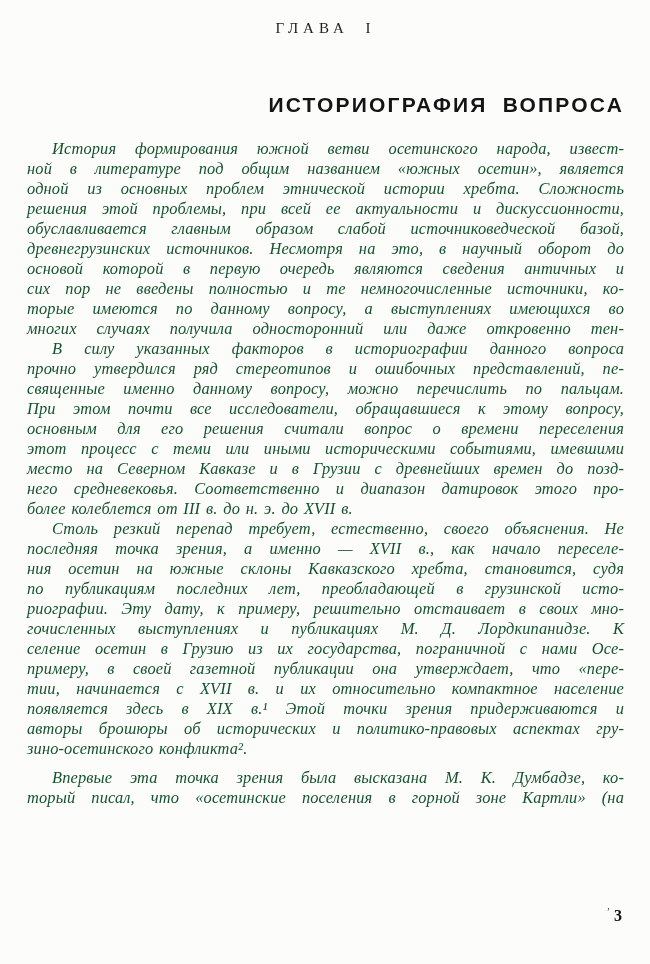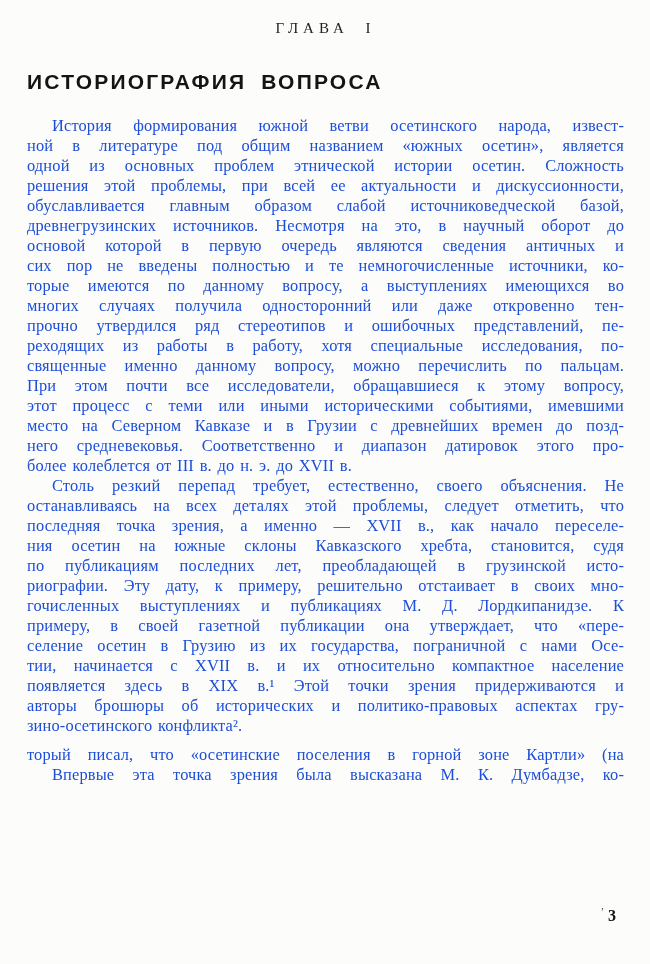--- a/index.html
+++ b/index.html
@@ -23,53 +23,54 @@
   .chapter-heading {
     margin-top: 0;
     padding-top: 20px;
     text-align: center;
     font-size: 15px;
     letter-spacing: 5px;
     word-spacing: 8px;
     color: #1f1f1f;
   }
   .page-title {
-    margin-top: 33px;
-    text-align: left;
+    margin-top: 56px;
+    text-align: right;
     font-family: "Liberation Sans", "DejaVu Sans", sans-serif;
     font-weight: 700;
     font-size: 21px;
     letter-spacing: 2.2px;
     word-spacing: 7px;
     color: #141414;
   }
   .body-text {
     margin-top: 22px;
     font-size: 16.4px;
     line-height: 20px;
     letter-spacing: 0.15px;
     word-spacing: 1.5px;
-    color: #1d4ed8;
+    color: #14532d;
+    font-style: italic;
   }
   .para { margin: 0; }
   .para .line {
     text-align: justify;
     text-align-last: justify;
     white-space: normal;
     height: 20px;
     overflow: visible;
   }
   .para .line.last { text-align-last: left; }
   .para.justify-last-line .line.last { text-align-last: justify; }
   .para .line.first { text-indent: 25px; }
   .para.spaced-before { margin-top: 9px; }
   .page-number {
     position: absolute;
     top: 906px;
-    right: 34px;
+    right: 28px;
     font-weight: 700;
     font-size: 16px;
     color: #111;
   }
   .page-number .mark {
     font-weight: 400;
     font-size: 10px;
     vertical-align: 6px;
     margin-right: 4px;
     color: #333;
@@ -81,57 +82,57 @@
 <div class="page">
 
   <div class="chapter-heading">ГЛАВА I</div>
 
   <div class="page-title">ИСТОРИОГРАФИЯ ВОПРОСА</div>
 
   <div class="body-text">
     <div class="para">
         <div class="line first">История формирования южной ветви осетинского народа, извест-</div>
         <div class="line">ной в литературе под общим названием «южных осетин», является</div>
-        <div class="line">одной из основных проблем этнической истории осетин. Сложность</div>
+        <div class="line">одной из основных проблем этнической истории хребта. Сложность</div>
         <div class="line">решения этой проблемы, при всей ее актуальности и дискуссионности,</div>
         <div class="line">обуславливается главным образом слабой источниковедческой базой,</div>
         <div class="line">древнегрузинских источников. Несмотря на это, в научный оборот до</div>
         <div class="line">основой которой в первую очередь являются сведения античных и</div>
         <div class="line">сих пор не введены полностью и те немногочисленные источники, ко-</div>
         <div class="line">торые имеются по данному вопросу, а выступлениях имеющихся во</div>
         <div class="line">многих случаях получила односторонний или даже откровенно тен-</div>
       </div>
     <div class="para">
+        <div class="line first">В силу указанных факторов в историографии данного вопроса</div>
         <div class="line">прочно утвердился ряд стереотипов и ошибочных представлений, пе-</div>
-        <div class="line">реходящих из работы в работу, хотя специальные исследования, по-</div>
         <div class="line">священные именно данному вопросу, можно перечислить по пальцам.</div>
         <div class="line">При этом почти все исследователи, обращавшиеся к этому вопросу,</div>
+        <div class="line">основным для его решения считали вопрос о времени переселения</div>
         <div class="line">этот процесс с теми или иными историческими событиями, имевшими</div>
         <div class="line">место на Северном Кавказе и в Грузии с древнейших времен до позд-</div>
         <div class="line">него средневековья. Соответственно и диапазон датировок этого про-</div>
         <div class="line last">более колеблется от III в. до н. э. до XVII в.</div>
       </div>
     <div class="para">
         <div class="line first">Столь резкий перепад требует, естественно, своего объяснения. Не</div>
-        <div class="line">останавливаясь на всех деталях этой проблемы, следует отметить, что</div>
         <div class="line">последняя точка зрения, а именно — XVII в., как начало переселе-</div>
         <div class="line">ния осетин на южные склоны Кавказского хребта, становится, судя</div>
         <div class="line">по публикациям последних лет, преобладающей в грузинской исто-</div>
         <div class="line">риографии. Эту дату, к примеру, решительно отстаивает в своих мно-</div>
         <div class="line">гочисленных выступлениях и публикациях М. Д. Лордкипанидзе. К</div>
+        <div class="line">селение осетин в Грузию из их государства, пограничной с нами Осе-</div>
         <div class="line">примеру, в своей газетной публикации она утверждает, что «пере-</div>
-        <div class="line">селение осетин в Грузию из их государства, пограничной с нами Осе-</div>
         <div class="line">тии, начинается с XVII в. и их относительно компактное население</div>
         <div class="line">появляется здесь в XIX в.¹ Этой точки зрения придерживаются и</div>
         <div class="line">авторы брошюры об исторических и политико-правовых аспектах гру-</div>
         <div class="line last">зино-осетинского конфликта².</div>
       </div>
     <div class="para spaced-before justify-last-line">
+        <div class="line first">Впервые эта точка зрения была высказана М. К. Думбадзе, ко-</div>
         <div class="line">торый писал, что «осетинские поселения в горной зоне Картли» (на</div>
-        <div class="line first">Впервые эта точка зрения была высказана М. К. Думбадзе, ко-</div>
       </div>
   </div>
 
   <div class="page-number">
     <span class="mark">ʼ</span><span>3</span>
   </div>
 
 </div>
 
 </body></html>

